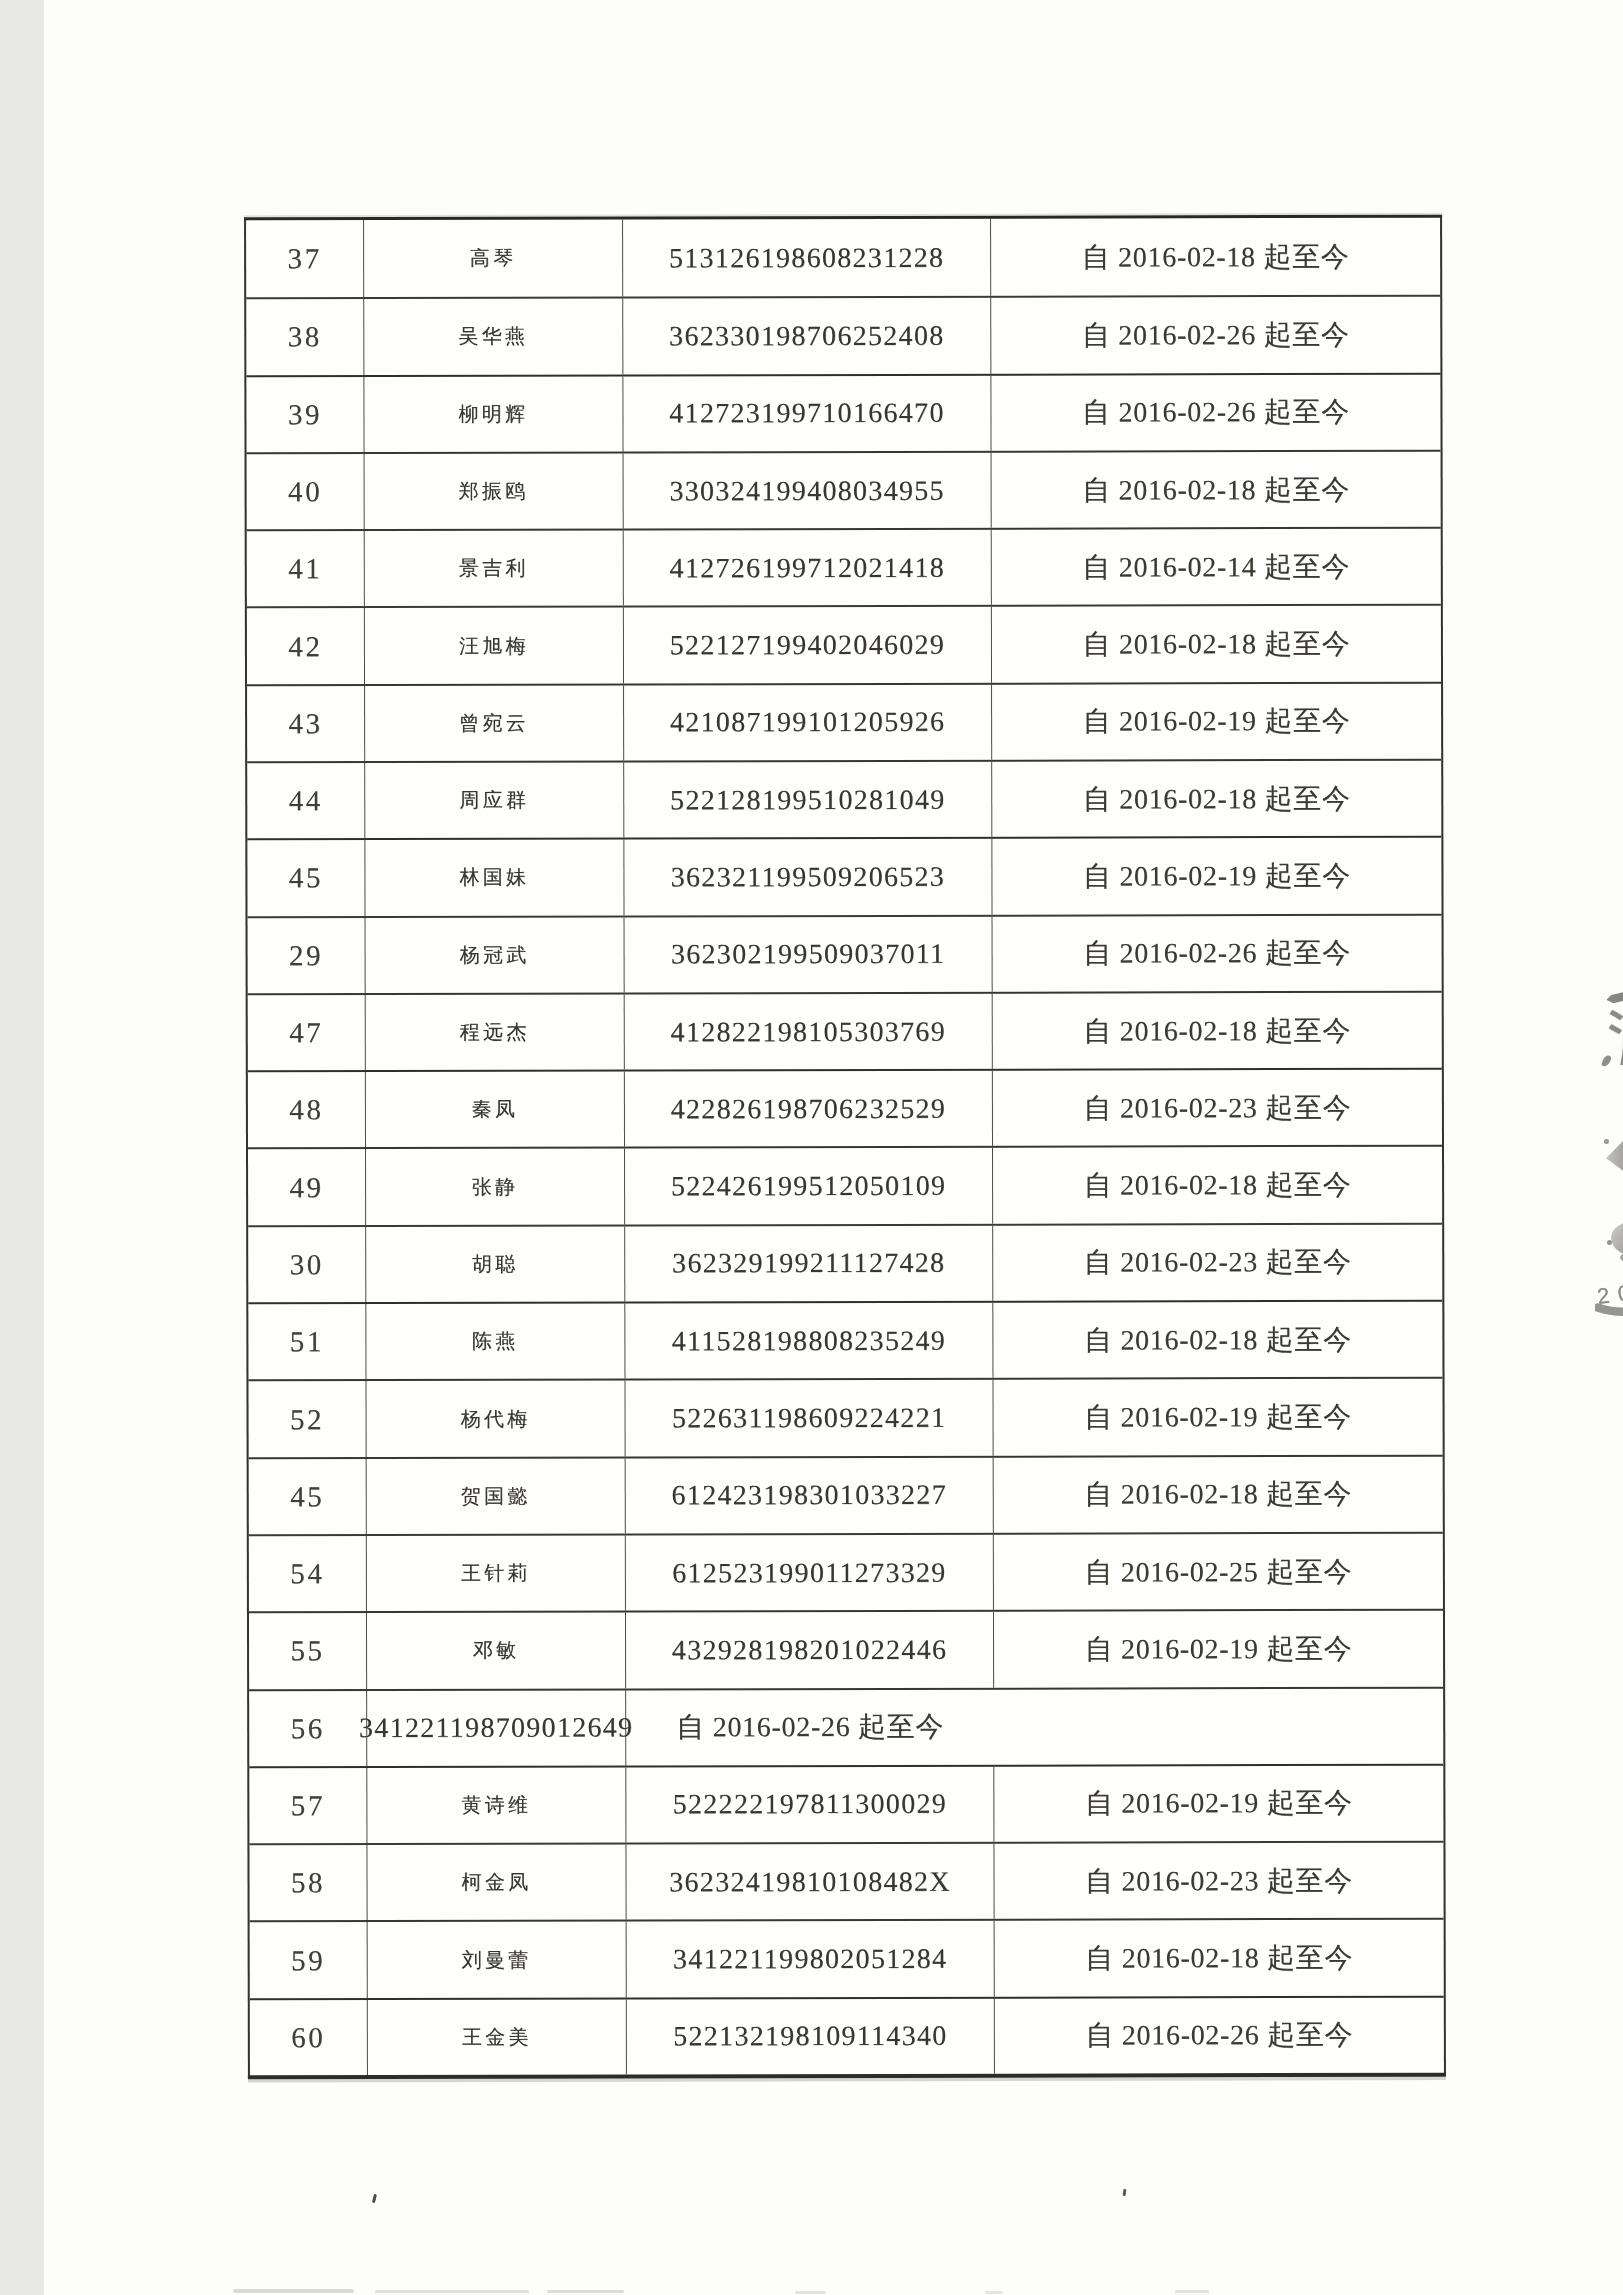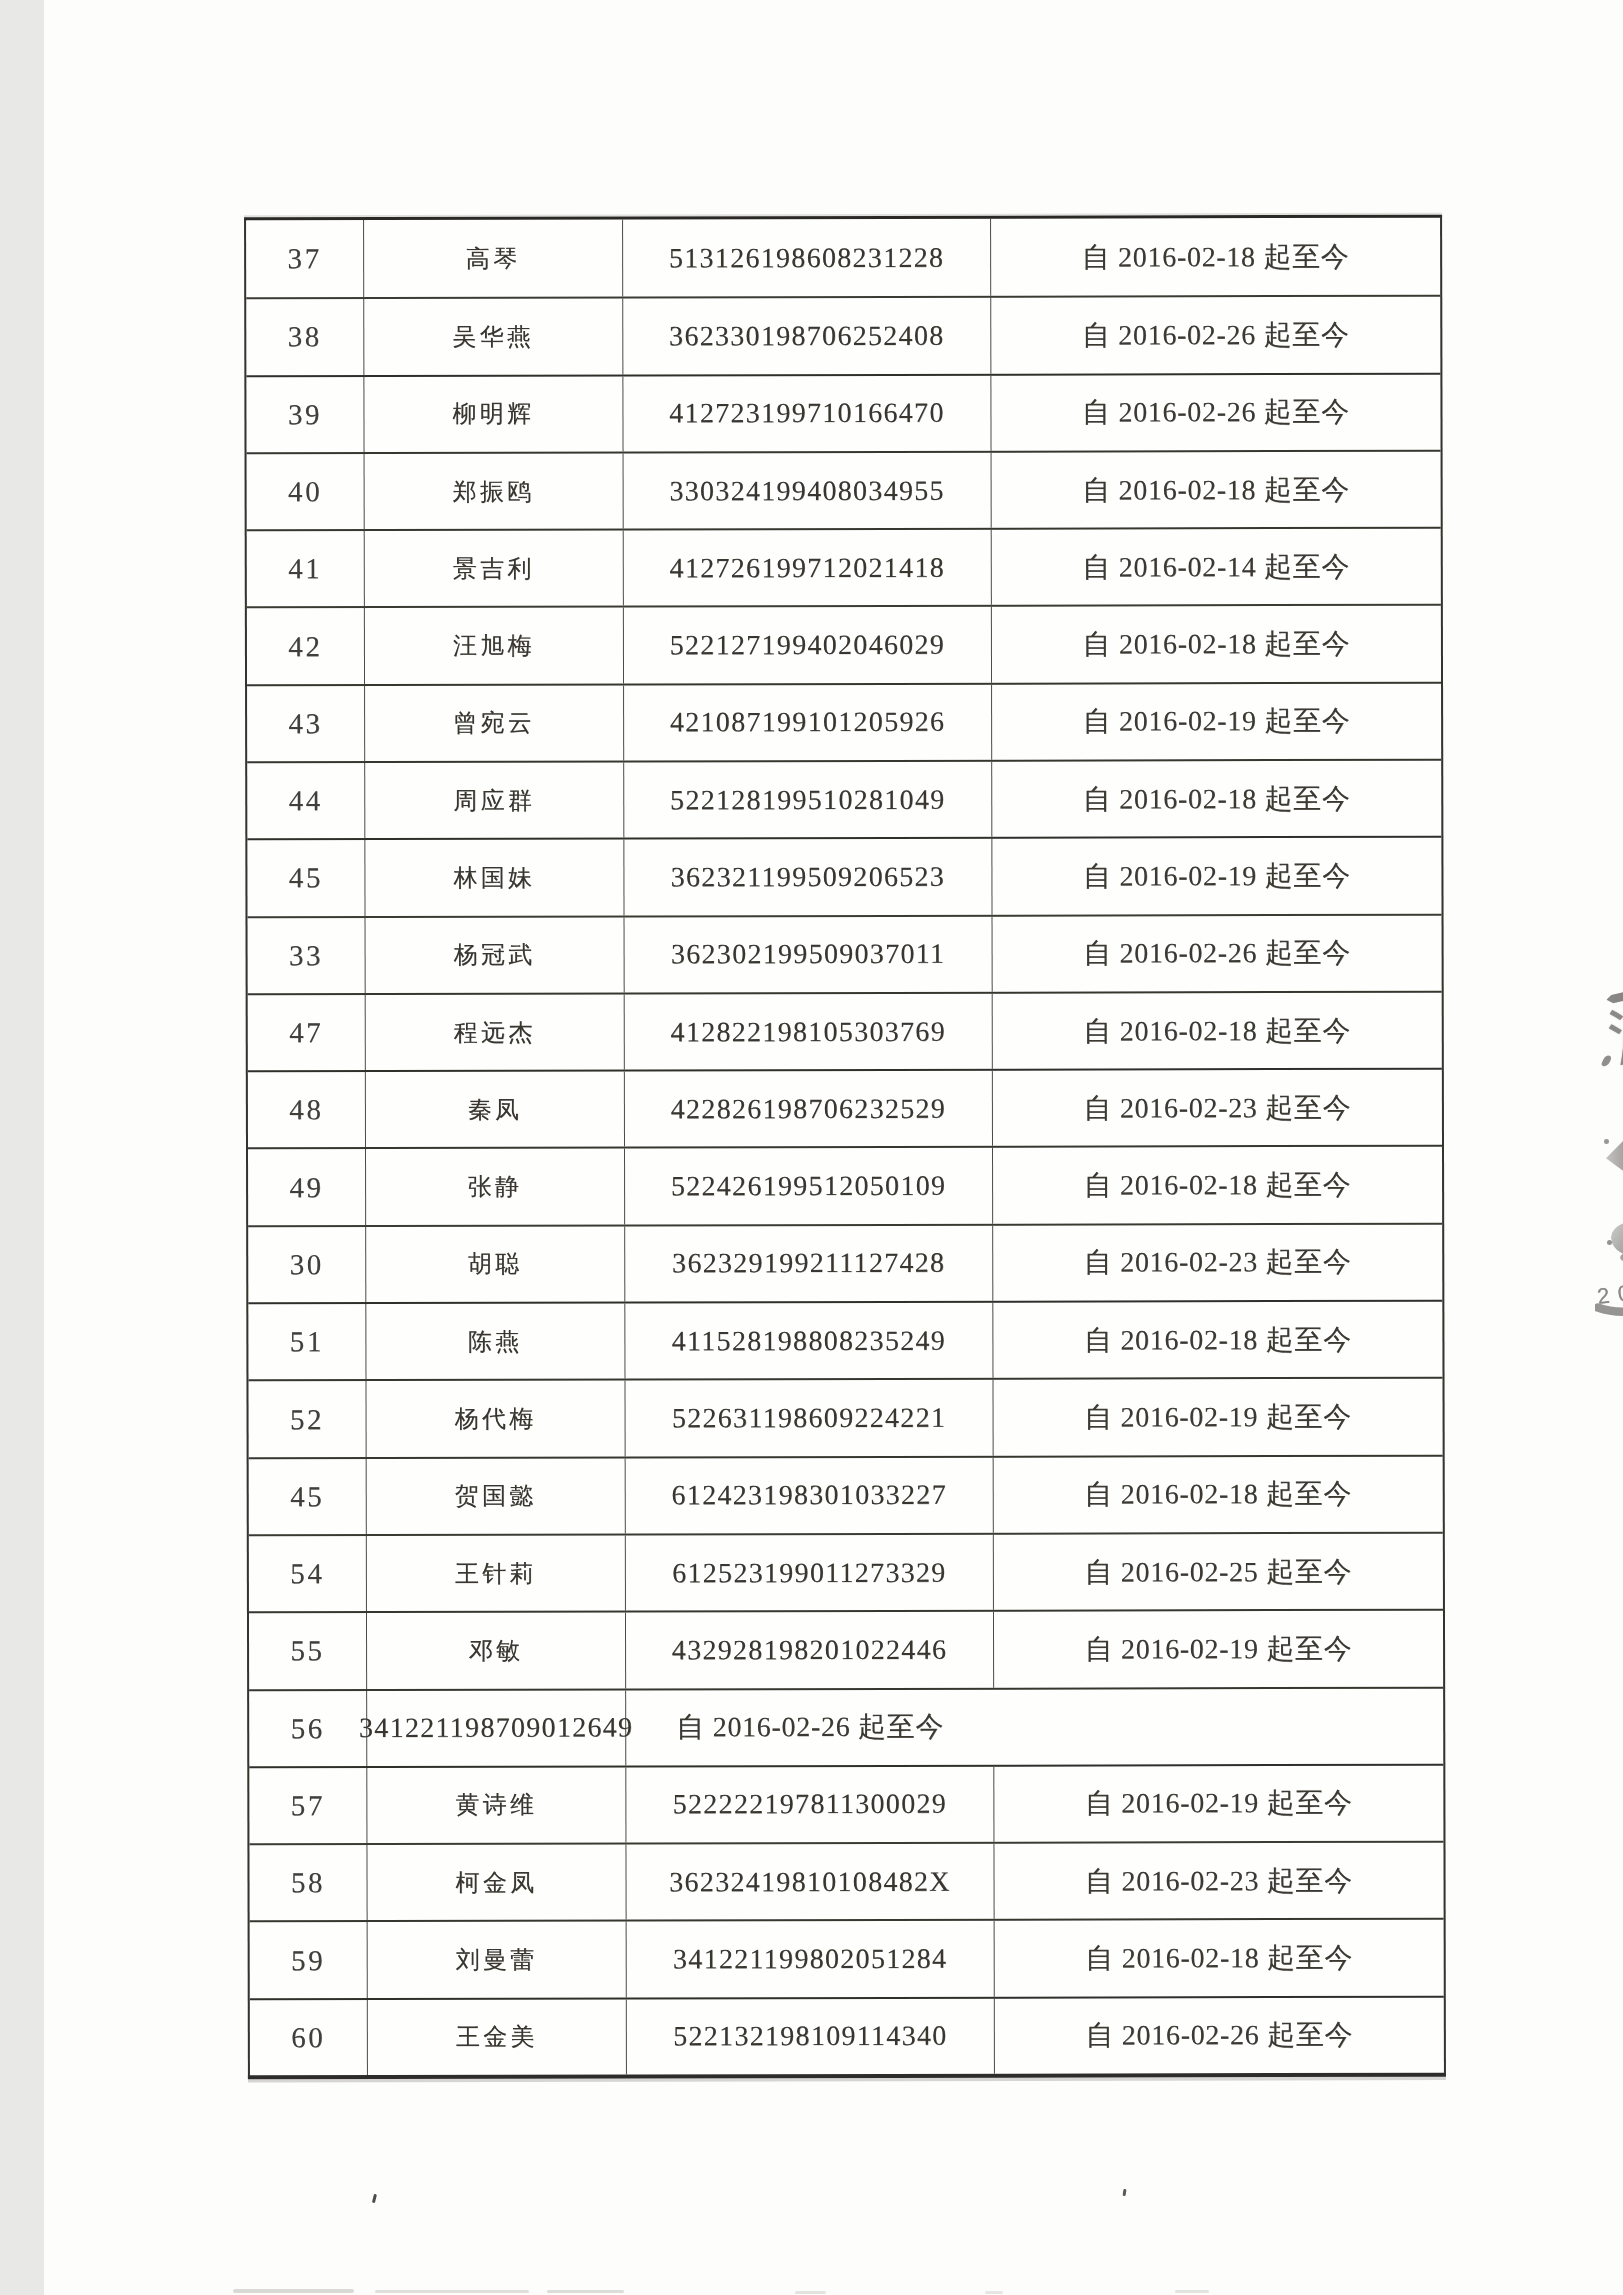--- a/index.html
+++ b/index.html
@@ -44,21 +44,21 @@
     display: flex;
     align-items: center;
     justify-content: center;
     border-right: 1.3px solid #4c4b45;
     min-width: 0;
     white-space: nowrap;
     text-shadow: 0.3px 0.3px 0.5px rgba(45,43,38,.45);
   }
   .cell:last-child { border-right: none; }
   .cell-no   { font-size: 29px; letter-spacing: 2.6px; color: #403f39; }
-  .cell-name { font-size: 24px; letter-spacing: 3.3px; }
+  .cell-name { font-size: 20px; letter-spacing: 3.3px; }
   .cell-id   { font-size: 28px; letter-spacing: 1.3px; }
   .cell-date { font-size: 28px; letter-spacing: 0.7px; color: #3b3932; }
 
   
   .seal { position: absolute; pointer-events: none; }
   .seal-topbar {
     left: 1562px; top: 988px; width: 54px; height: 14.4px;
     background: linear-gradient(90deg, #8a8985, #7e7d79);
     clip-path: polygon(0 62%, 10% 32%, 74% 2%, 100% 0, 100% 48%, 12% 92%);
     transform: rotate(-6deg);
@@ -173,21 +173,21 @@
       <div class="cell cell-id">522128199510281049</div>
       <div class="cell cell-date">自 2016-02-18 起至今</div>
     </div>
       <div class="t-row">
       <div class="cell cell-no">45</div>
       <div class="cell cell-name">林国妹</div>
       <div class="cell cell-id">362321199509206523</div>
       <div class="cell cell-date">自 2016-02-19 起至今</div>
     </div>
       <div class="t-row">
-      <div class="cell cell-no">33</div>
+      <div class="cell cell-no">29</div>
       <div class="cell cell-name">杨冠武</div>
       <div class="cell cell-id">362302199509037011</div>
       <div class="cell cell-date">自 2016-02-26 起至今</div>
     </div>
       <div class="t-row">
       <div class="cell cell-no">47</div>
       <div class="cell cell-name">程远杰</div>
       <div class="cell cell-id">412822198105303769</div>
       <div class="cell cell-date">自 2016-02-18 起至今</div>
     </div>

